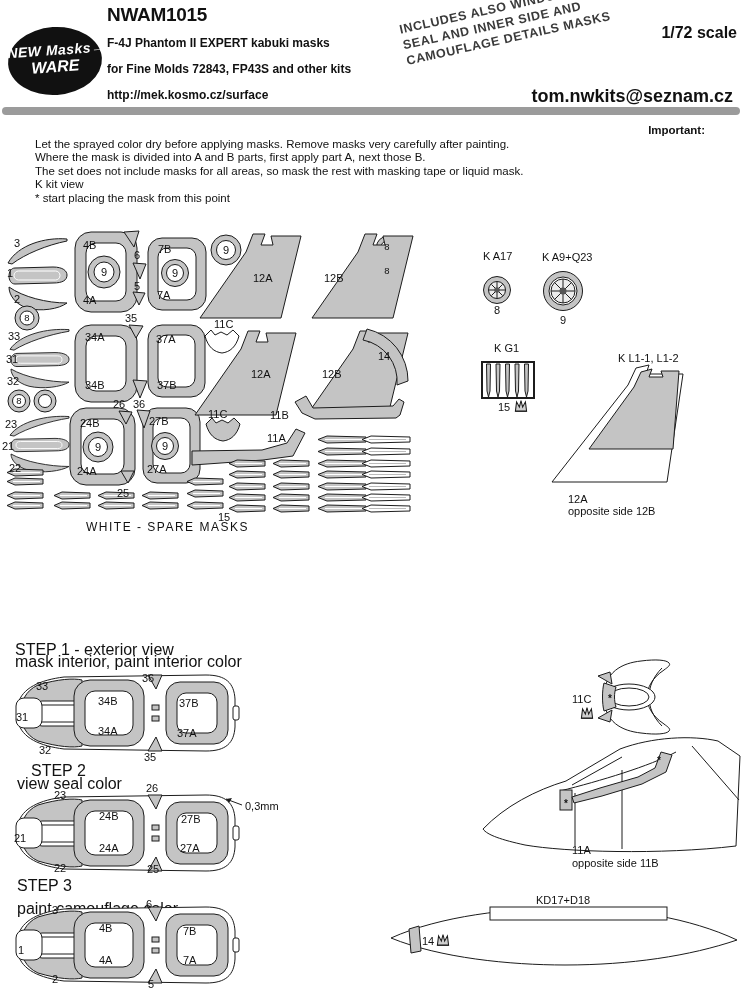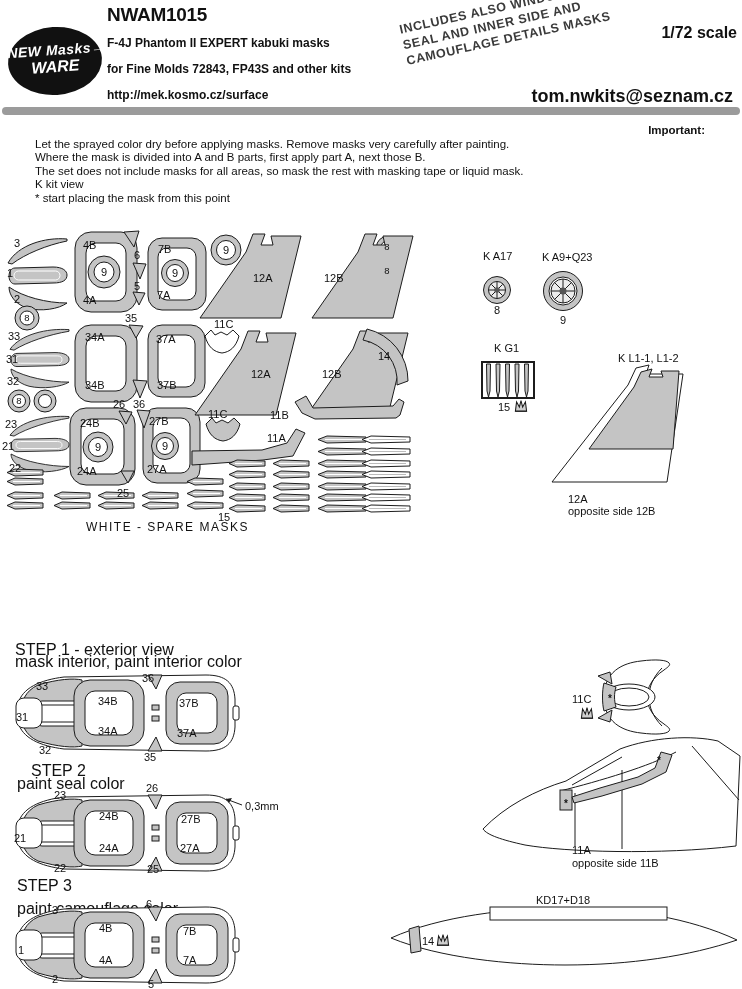--- a/index.html
+++ b/index.html
@@ -327,21 +327,21 @@
       <text x="498" y="411">15</text>
       <text x="618" y="362">K L1-1, L1-2</text>
       <text x="568" y="503">12A</text>
       <text x="568" y="515">opposite side 12B</text>
     </g>
   </svg>
 
   <div class="abs step-t" style="left:15px;top:641px">STEP 1 - exterior view</div>
   <div class="abs step-t" style="left:15px;top:653px">mask interior, paint interior color</div>
   <div class="abs step-t" style="left:31px;top:762px">STEP 2</div>
-  <div class="abs step-t" style="left:17px;top:775px">paint seal color</div>
+  <div class="abs step-t" style="left:17px;top:775px">view seal color</div>
   <div class="abs step-t" style="left:17px;top:877px">STEP 3</div>
   <div class="abs step-t" style="left:17px;top:900px">paint camouflage color</div>
 
   <svg class="abs" style="left:0;top:630px" width="742" height="359" viewBox="0 630 742 359">
 
     <use href="#canopy" x="14" y="672"></use>
     <use href="#canopy" x="14" y="792"></use>
     <use href="#canopy" x="14" y="904"></use>
 
     <g>

